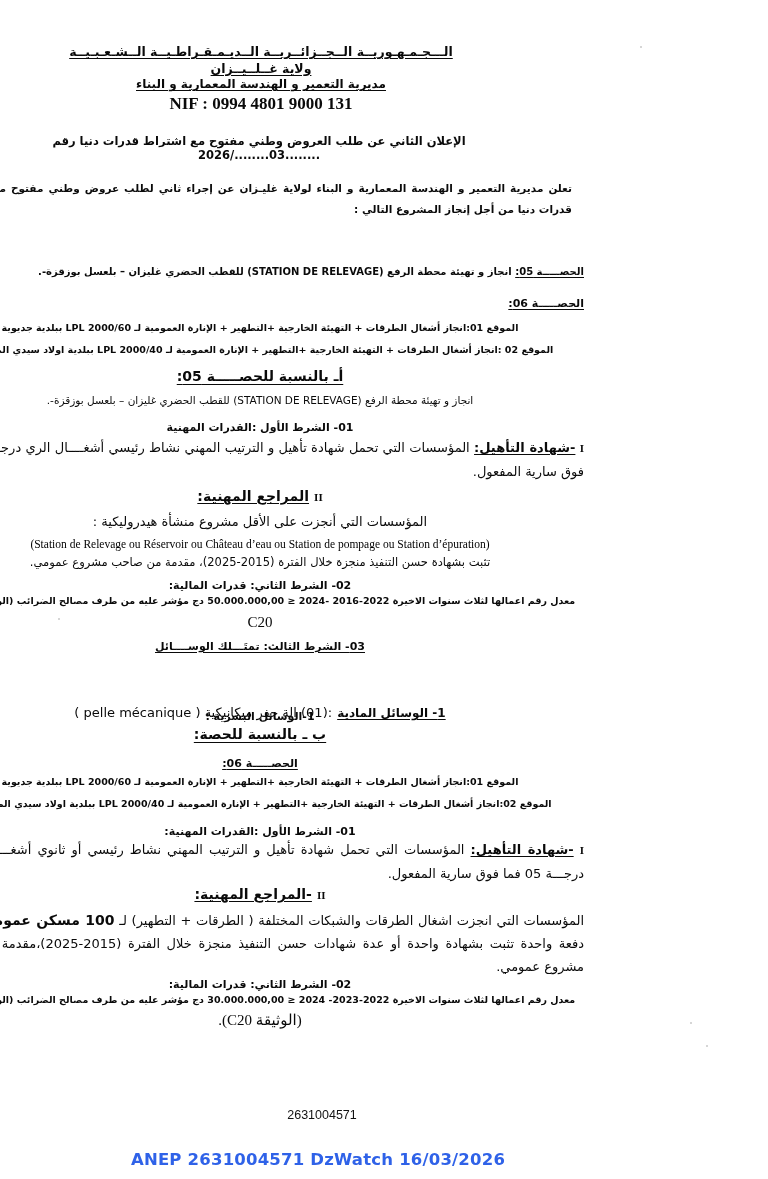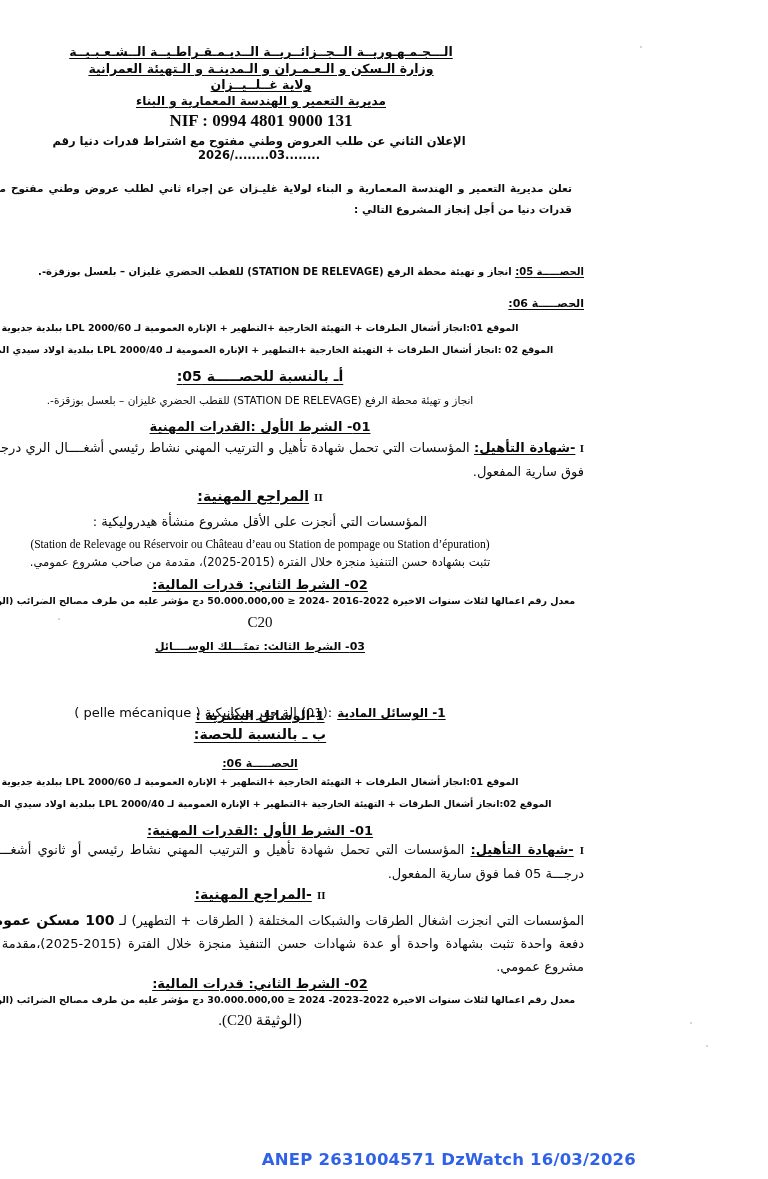--- a/index.html
+++ b/index.html
@@ -136,23 +136,22 @@
   }
 
   .sub-head {
     font-size: 10px;
     font-weight: bold;
     text-decoration: underline;
     text-underline-offset: 2px;
   }
 
   .cond-head {
-    font-size: 13px;
-    font-weight: bold;
-    text-decoration: underline;
+    font-size: 11px;
+    font-weight: bold;
     text-underline-offset: 2px;
     letter-spacing: .3px;
   }
 
   .body-txt {
     font-size: 13px;
     line-height: 1.6;
   }
   .body-txt-sm {
     font-size: 11.5px;
@@ -201,21 +200,21 @@
   
   .anep-band {
     position: absolute;
     left: 0;
     bottom: 0;
     width: 636px;
     height: 39px;
     background: #ffffff;
     display: flex;
     align-items: center;
-    justify-content: flex-start;
+    justify-content: center;
   }
   .anep-text {
     direction: ltr;
     font-family: "DejaVu Sans", "Liberation Sans", sans-serif;
     font-weight: bold;
     font-size: 16.5px;
     color: #2f62e8;
     letter-spacing: .2px;
   }
 
@@ -229,21 +228,20 @@
 </style>
 </head>
 <body>
 
 <div class="page">
 
   <div class="doc-body">
 
     <div class="header-block ar">
       <span class="header-line hl-1">الـــجـمـهـوريــة الــجــزائــريــة الــديـمـقـراطـيــة الــشـعـبـيــة</span>
-      <span class="header-line hl-2">وزارة الـسكن و الـعـمـران و الـمدينـة و الـتهيئة العمرانية</span>
       <span class="header-line hl-3">ولاية غــلــيــزان</span>
       <span class="header-line hl-4">مديرية التعمير و الهندسة المعمارية و البناء</span>
       <span class="hl-nif">NIF : 0994 4801 9000 131</span>
     </div>
 
     <div class="announce-title ar">الإعلان الثاني  عن طلب العروض وطني مفتوح مع اشتراط قدرات دنيا  رقم ........03......../2026</div>
 
     <div class="intro ar">تعلن مديرية التعمير و الهندسة المعمارية و البناء لولاية غليـزان عن إجراء ثاني لطلب عروض وطني مفتوح مع اشتراط قدرات دنيا من أجل إنجاز المشروع التالي :</div>
 
 
@@ -343,20 +341,21 @@
     <div class="row ar" style="right:60px; top:973px; width:648px; text-align:center;">
       <span class="cond-head">02- الشرط الثاني: قدرات المالية:</span>
     </div>
 
     <div class="row ar fin-line" style="right:60px; top:991px; width:648px; text-align:center;">معدل رقم اعمالها لثلاث سنوات الاخيرة 2022-2023- 2024 ≤ 30.000.000,00 دج مؤشر عليه من طرف مصالح الضرائب (الوثيقة C20).</div>
 
     <div class="row ar" style="right:60px; top:1010px; width:648px; text-align:center;">
       <span class="c20">(الوثيقة C20).</span>
     </div>
 
+    <div class="ref-no">2631004571</div>
 
     <div class="speck" style="left:640px; top:46px;"></div>
     <div class="speck" style="left:58px;  top:618px;"></div>
     <div class="speck" style="left:706px; top:1045px;"></div>
     <div class="speck" style="left:690px; top:1022px;"></div>
   </div>
 
   <div class="anep-band">
     <span class="anep-text" style="color: rgb(47, 98, 232);">ANEP 2631004571 DzWatch 16/03/2026</span>
   </div>

